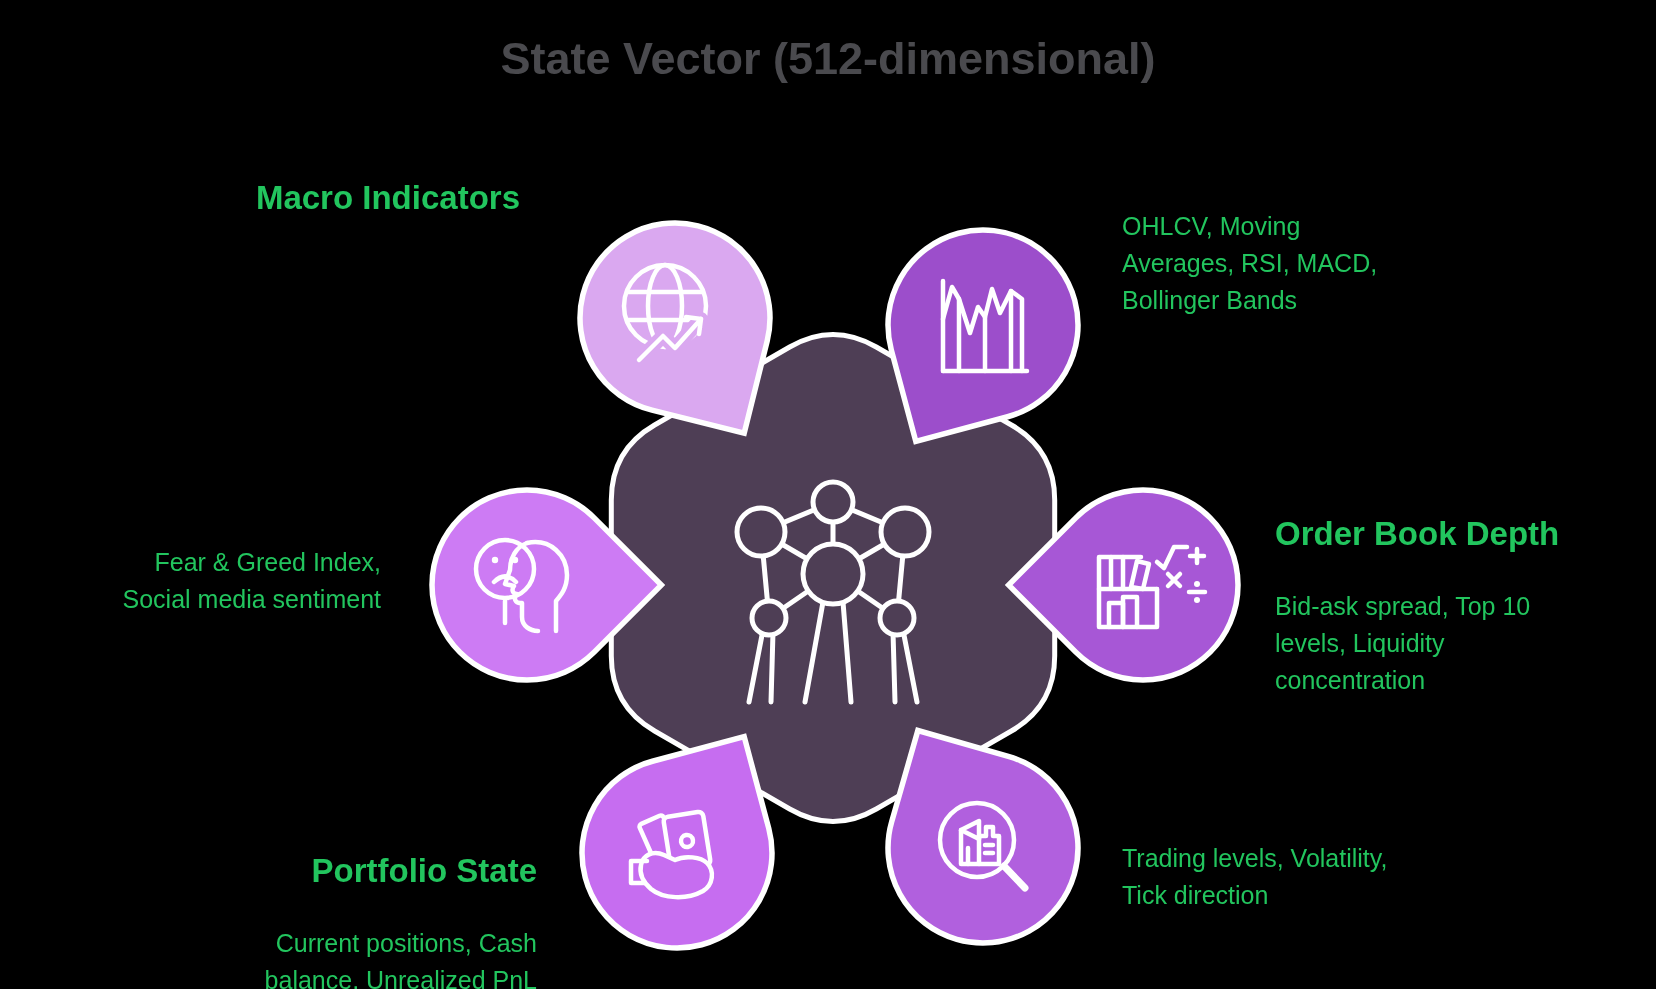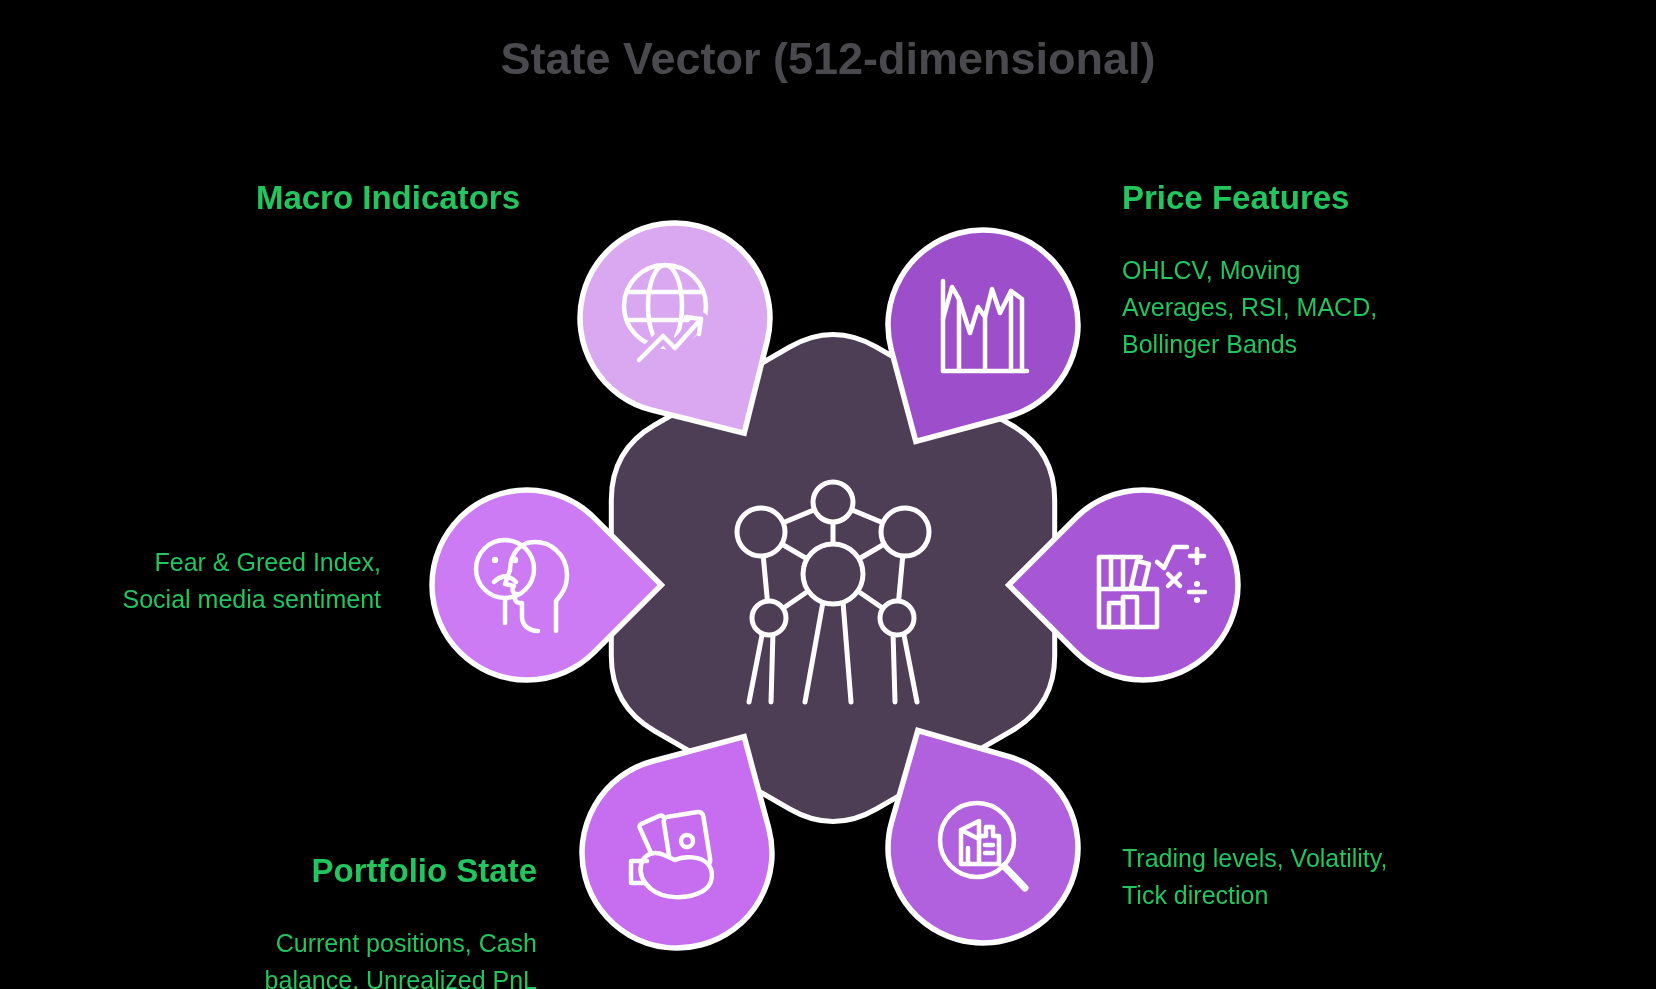--- a/index.html
+++ b/index.html
@@ -121,28 +121,31 @@
       <path d="M 2 5 H 10"></path>
       <path d="M -15 0 V 16"></path>
     </g>
   </svg>
 
   <div class="block right" style="left:220px;top:152px;width:300px;">
     <h3>Macro Indicators</h3>
   </div>
 
   <div class="block" style="left:1122px;top:152px;width:262px;">
-    <h3>Price Features</h3>
     <p>OHLCV, Moving Averages, RSI, MACD, Bollinger Bands</p>
   </div>
 
   <div class="block right" style="left:91px;top:488px;width:290px;">
     <p>Fear &amp; Greed Index, Social media sentiment</p>
   </div>
 
+  <div class="block" style="left:1275px;top:488px;width:270px;">
+    <h3>Order Book Depth</h3>
+    <p>Bid-ask spread, Top 10 levels, Liquidity concentration</p>
+  </div>
 
   <div class="block right" style="left:237px;top:825px;width:300px;">
     <h3>Portfolio State</h3>
     <p>Current positions, Cash balance, Unrealized PnL</p>
   </div>
 
   <div class="block wrap-h" style="left:1122px;top:784px;width:282px;">
     <p>Trading levels, Volatility, Tick direction</p>
   </div>
 

